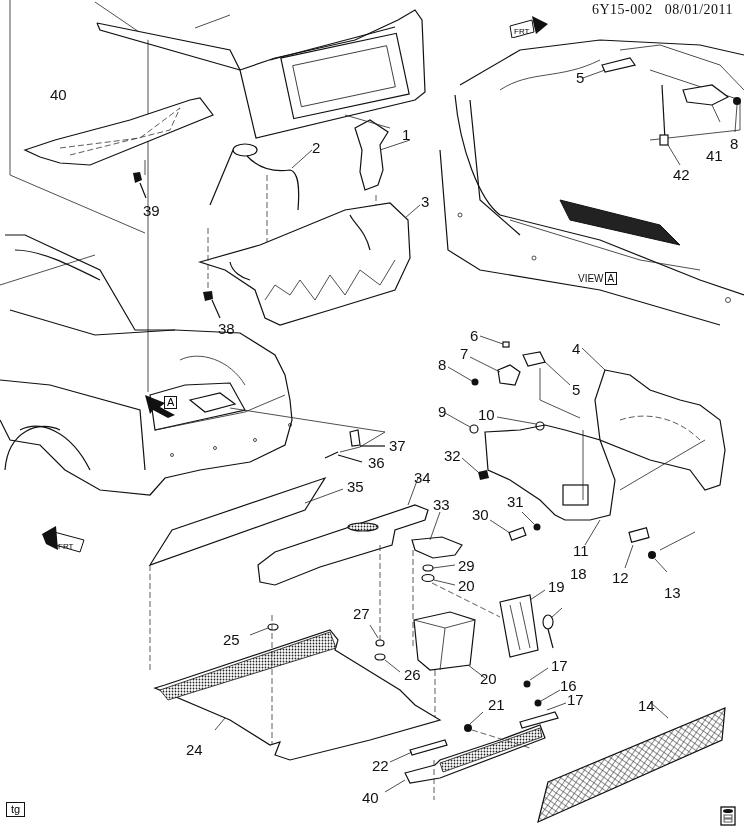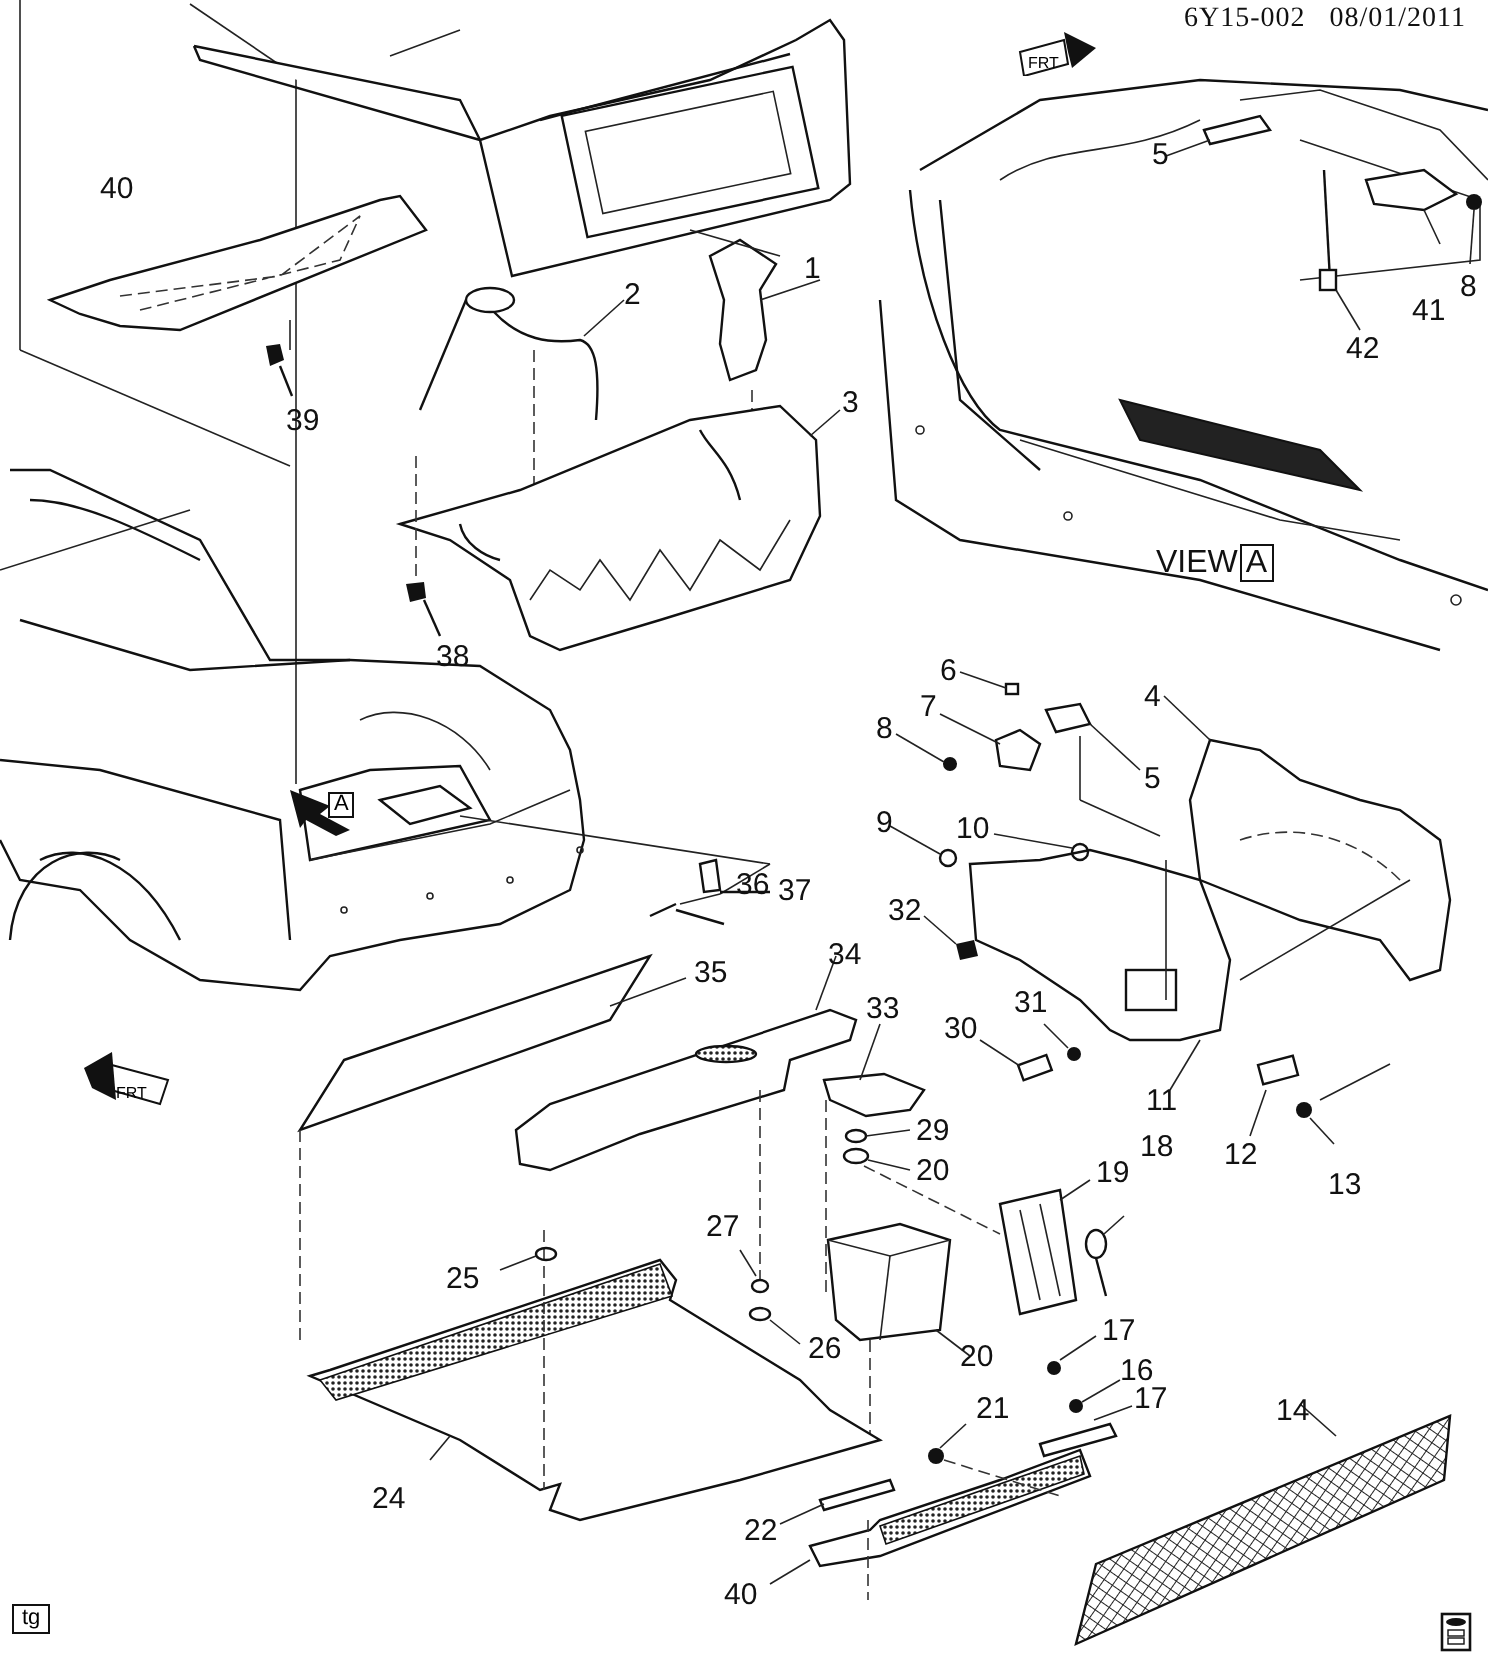--- a/index.html
+++ b/index.html
@@ -1,21 +1,21 @@
 <!DOCTYPE html>
 <html><head>
 <meta charset="utf-8">
 <style>
   html, body { margin:0; padding:0; background:#ffffff; }
   #canvas { position:relative; width:744px; height:832px; overflow:hidden; background:#fff;
             font-family:"Liberation Sans", sans-serif; color:#000; }
   svg#art { position:absolute; left:0; top:0; width:744px; height:832px; }
   .lbl { position:absolute; font-size:15px; line-height:15px; color:#111; font-family:"Liberation Sans", sans-serif; white-space:nowrap; }
   .hdr { position:absolute; top:2px; left:592px; font-size:14px; letter-spacing:0.5px; color:#111; font-family:Liberation Serif, serif; }
-  .view { position:absolute; left:578px; top:273px; font-size:16px; font-family:"Liberation Sans", sans-serif; color:#111; }
+  .view { position:absolute; left:578px; top:273px; font-size:10px; font-family:"Liberation Sans", sans-serif; color:#111; }
   .view .boxed { border:1.5px solid #111; padding:0 2px; margin-left:1px; }
   .tg { position:absolute; left:6px; top:802px; border:1.5px solid #111; font-size:11px; padding:0 4px; line-height:13px; font-family:"Liberation Sans", sans-serif; }
   .ln { stroke:#111; fill:none; stroke-width:1.2; }
   .thin { stroke:#222; fill:none; stroke-width:0.8; }
   .dash { stroke:#333; fill:none; stroke-width:0.8; stroke-dasharray:6 3; }
   .fillw { fill:#fff; stroke:#111; stroke-width:1.2; }
   .hatch { fill:url(#mesh); stroke:#111; stroke-width:1.2; }
   .dark { fill:#111; }
 </style>
 </head>
@@ -376,21 +376,21 @@
 <div class="lbl" style="left:404px;top:667px">26</div>
 <div class="lbl" style="left:353px;top:606px">27</div>
 <div class="lbl" style="left:458px;top:578px">20</div>
 <div class="lbl" style="left:458px;top:558px">29</div>
 <div class="lbl" style="left:472px;top:507px">30</div>
 <div class="lbl" style="left:507px;top:494px">31</div>
 <div class="lbl" style="left:444px;top:448px">32</div>
 <div class="lbl" style="left:433px;top:497px">33</div>
 <div class="lbl" style="left:414px;top:470px">34</div>
 <div class="lbl" style="left:347px;top:479px">35</div>
-<div class="lbl" style="left:368px;top:435px">36</div>
+<div class="lbl" style="left:368px;top:455px">36</div>
 <div class="lbl" style="left:389px;top:438px">37</div>
 <div class="lbl" style="left:218px;top:321px">38</div>
 <div class="lbl" style="left:143px;top:203px">39</div>
 <div class="lbl" style="left:50px;top:87px">40</div>
 <div class="lbl" style="left:706px;top:148px">41</div>
 <div class="lbl" style="left:673px;top:167px">42</div>
 
 <div class="tg">tg</div>
 
 <div style="position:absolute;left:720px;top:806px;width:16px;height:20px;">

